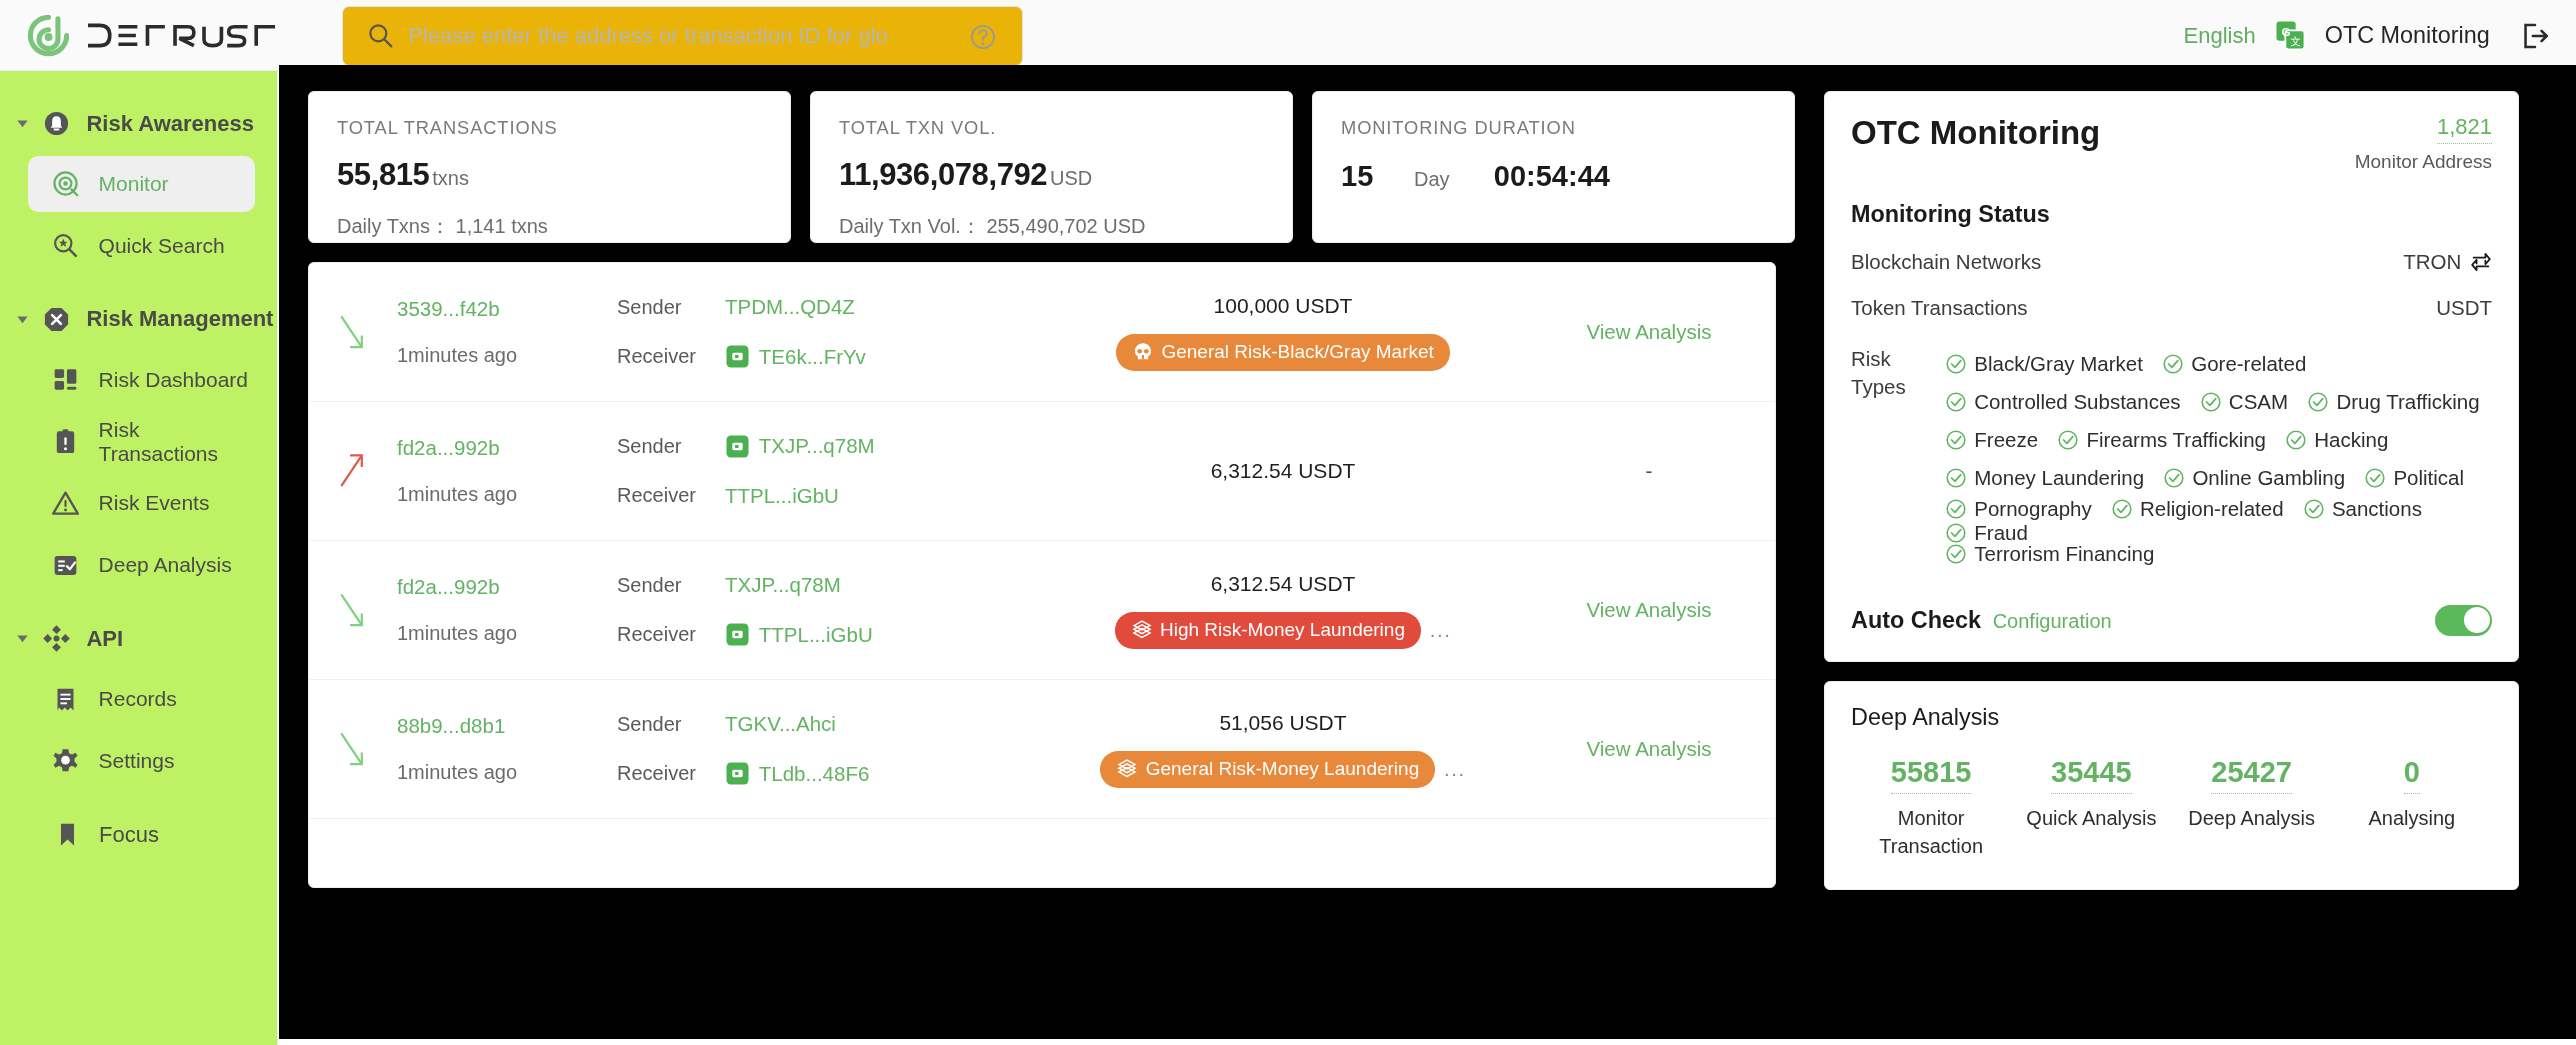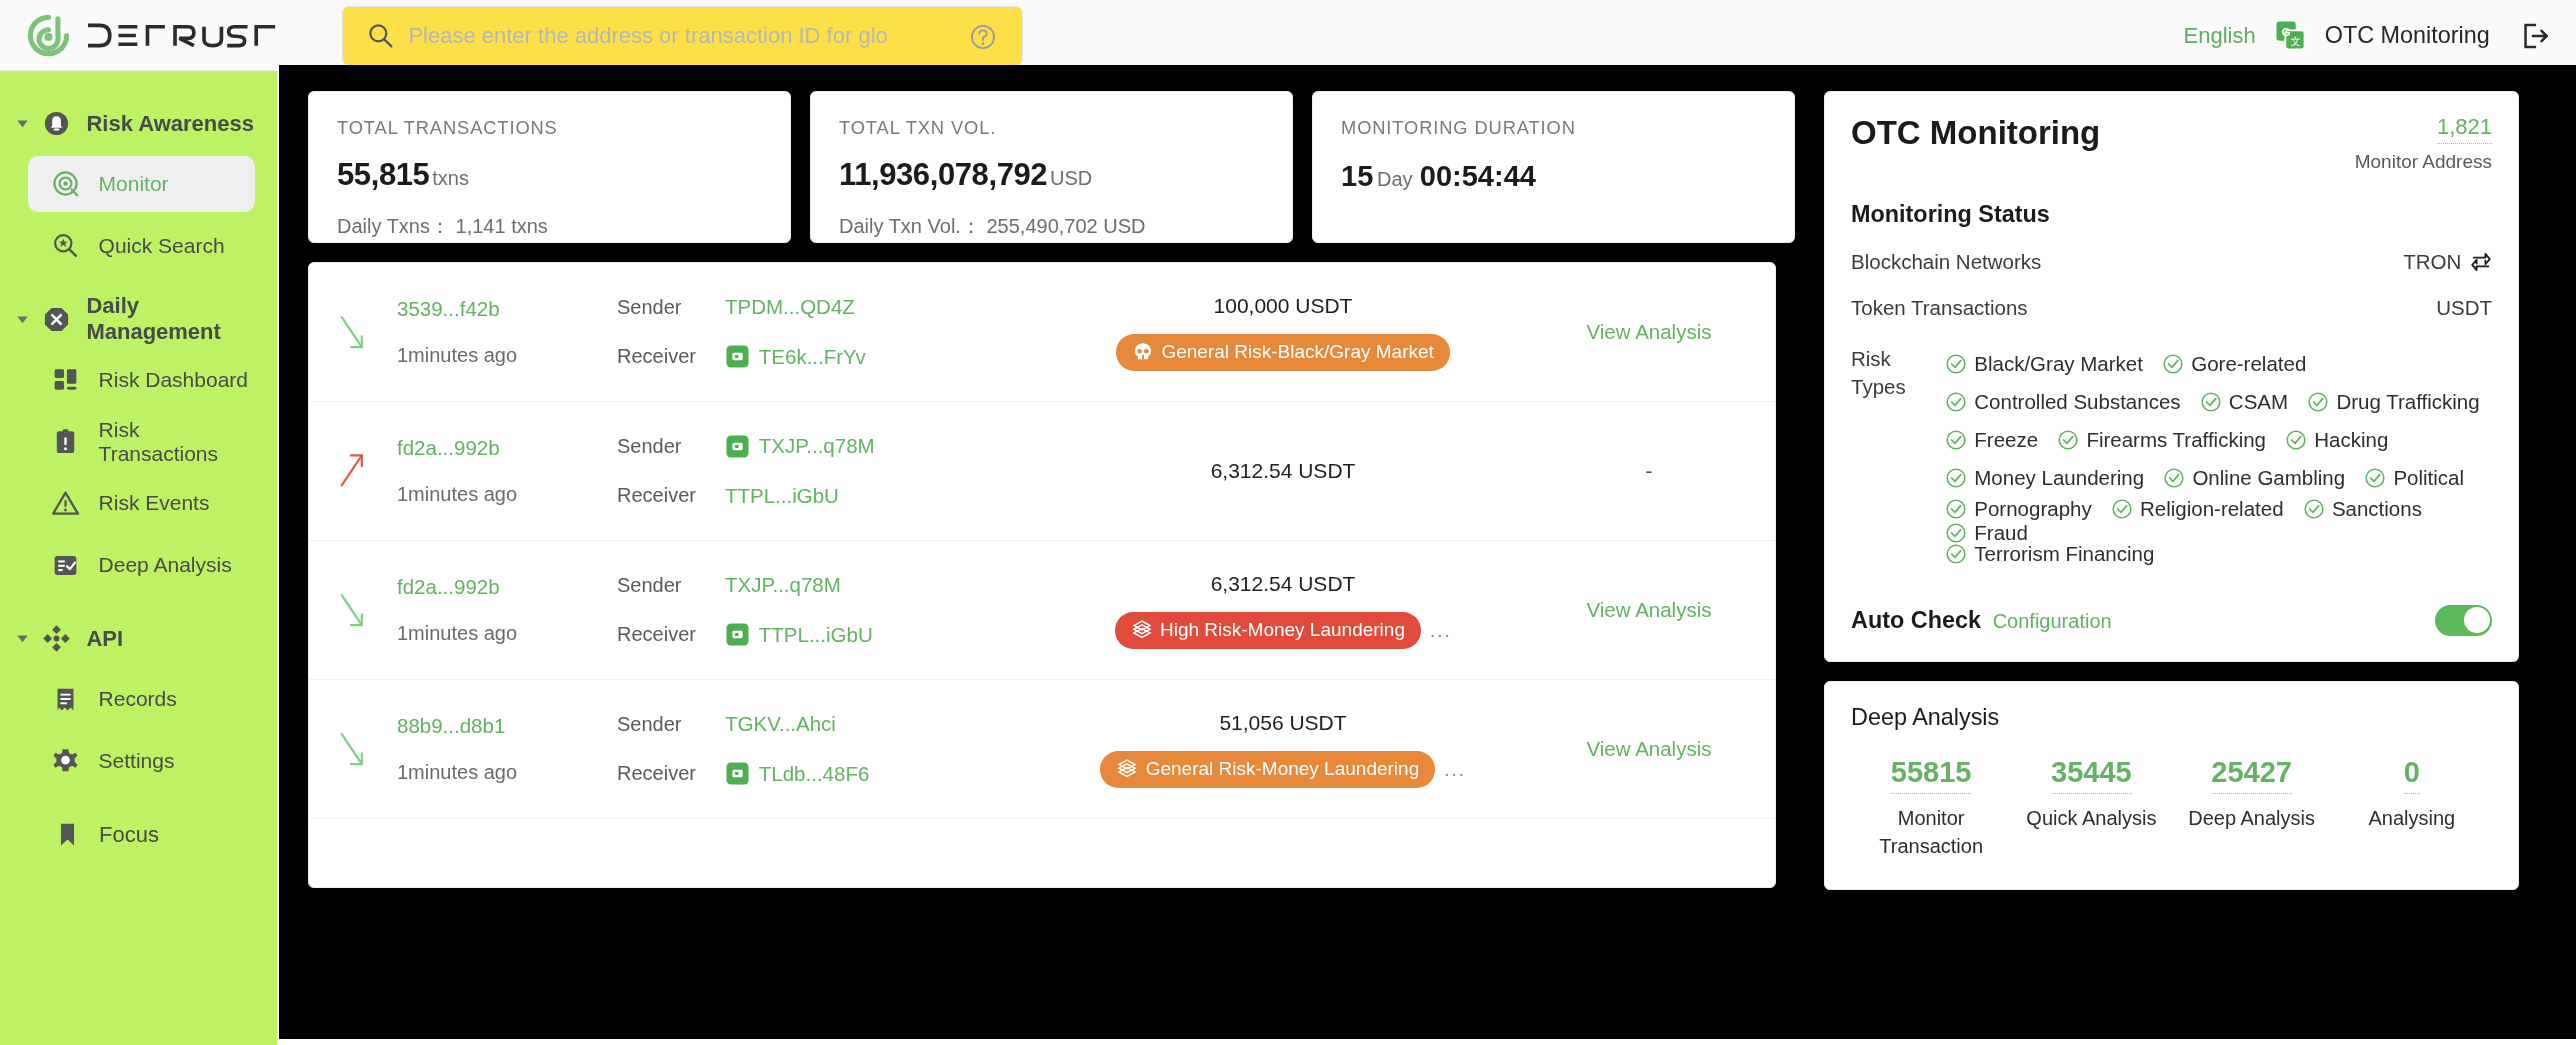--- a/index.html
+++ b/index.html
@@ -18,21 +18,21 @@
     border-bottom: 0.7px solid #ededed;
     display: flex; align-items: center;
   }
   .logo-wrap { display: flex; align-items: center; margin-left: 26px; }
   .logo-mark { width: 45px; height: 45px; position: relative; }
   .logo-text { margin-left: 13px; height: 32px; display:flex; align-items:center; }
 
   .search-box {
     position: absolute; left: 342px; top: 5.9px;
     width: 681px; height: 60px;
-    background: #fde047;
+    background: #eab308;
     border: 0.7px solid #e4e4e4;
     border-radius: 7.3px;
     display: flex; align-items: center;
   }
   .search-icon { margin-left: 23.4px; width: 29px; height: 29px; flex:none; }
   .search-input {
     border: none; outline: none; background: transparent;
     font-family: "Liberation Sans", sans-serif;
     font-size: 22px; color: #3c3c3c;
     margin-left: 13px; width: 534px; height: 37px;
@@ -102,21 +102,21 @@
     height: 152px; padding: 25px 28px;
   }
   .sc1 { width: 483px; }
   .sc2 { width: 483px; }
   .sc3 { width: 483px; }
   .stat-title { font-size: 18.3px; letter-spacing: 0.9px; color: #7a7a7a; }
   .stat-value { margin-top: 17.6px; display: flex; align-items: baseline; }
   .stat-num { font-size: 31px; font-weight: bold; color: #1b1b1b; letter-spacing: -0.4px; }
   .stat-unit { font-size: 20px; color: #6e6e6e; margin-left: 2.9px; }
   .stat-sub { margin-top: 20.5px; font-size: 20px; color: #6e6e6e; }
-  .dur-value { margin-top: 20.5px; display: flex; align-items: baseline; }
+  .dur-value { margin-top: 20.5px; display: flex; align-items: baseline; gap: 37px; }
   .dur-num { font-size: 29px; font-weight: bold; color: #1b1b1b; }
   .dur-day { font-size: 20px; color: #6e6e6e; margin: 0 7.3px 0 3.7px; }
 
   
   .txn-panel {
     margin-top: 19px;
     width: 1468px;
     background: #ffffff; border: 0.7px solid #ededed; border-radius: 5.9px;
     overflow: hidden;
     height: 626px;
@@ -324,21 +324,21 @@
       <svg width="19" height="19" viewBox="0 0 26 26">
           <polygon points="6,9 20,9 13,18" fill="#6b6b6b"></polygon>
         </svg>
     </span>
     <span class="nav-icon">
       <svg width="29" height="29" viewBox="0 0 40 40">
         <polygon points="13,4 27,4 36,13 36,27 27,36 13,36 4,27 4,13" fill="#555"></polygon>
         <path d="M14 14 L26 26 M26 14 L14 26" stroke="#fff" stroke-width="3.6" stroke-linecap="round"></path>
       </svg>
     </span>
-    <span class="nav-group-label">Daily Management</span>
+    <span class="nav-group-label">Risk Management</span>
   </div>
 
   <div class="nav-item">
     <span class="nav-icon">
       <svg width="29" height="29" viewBox="0 0 40 40">
         <rect x="5" y="6" width="13" height="12" rx="2" fill="#555"></rect>
         <rect x="22" y="6" width="13" height="20" rx="2" fill="#555"></rect>
         <rect x="5" y="22" width="13" height="12" rx="2" fill="#555"></rect>
         <rect x="22" y="30" width="13" height="4" rx="2" fill="#555"></rect>
       </svg>

